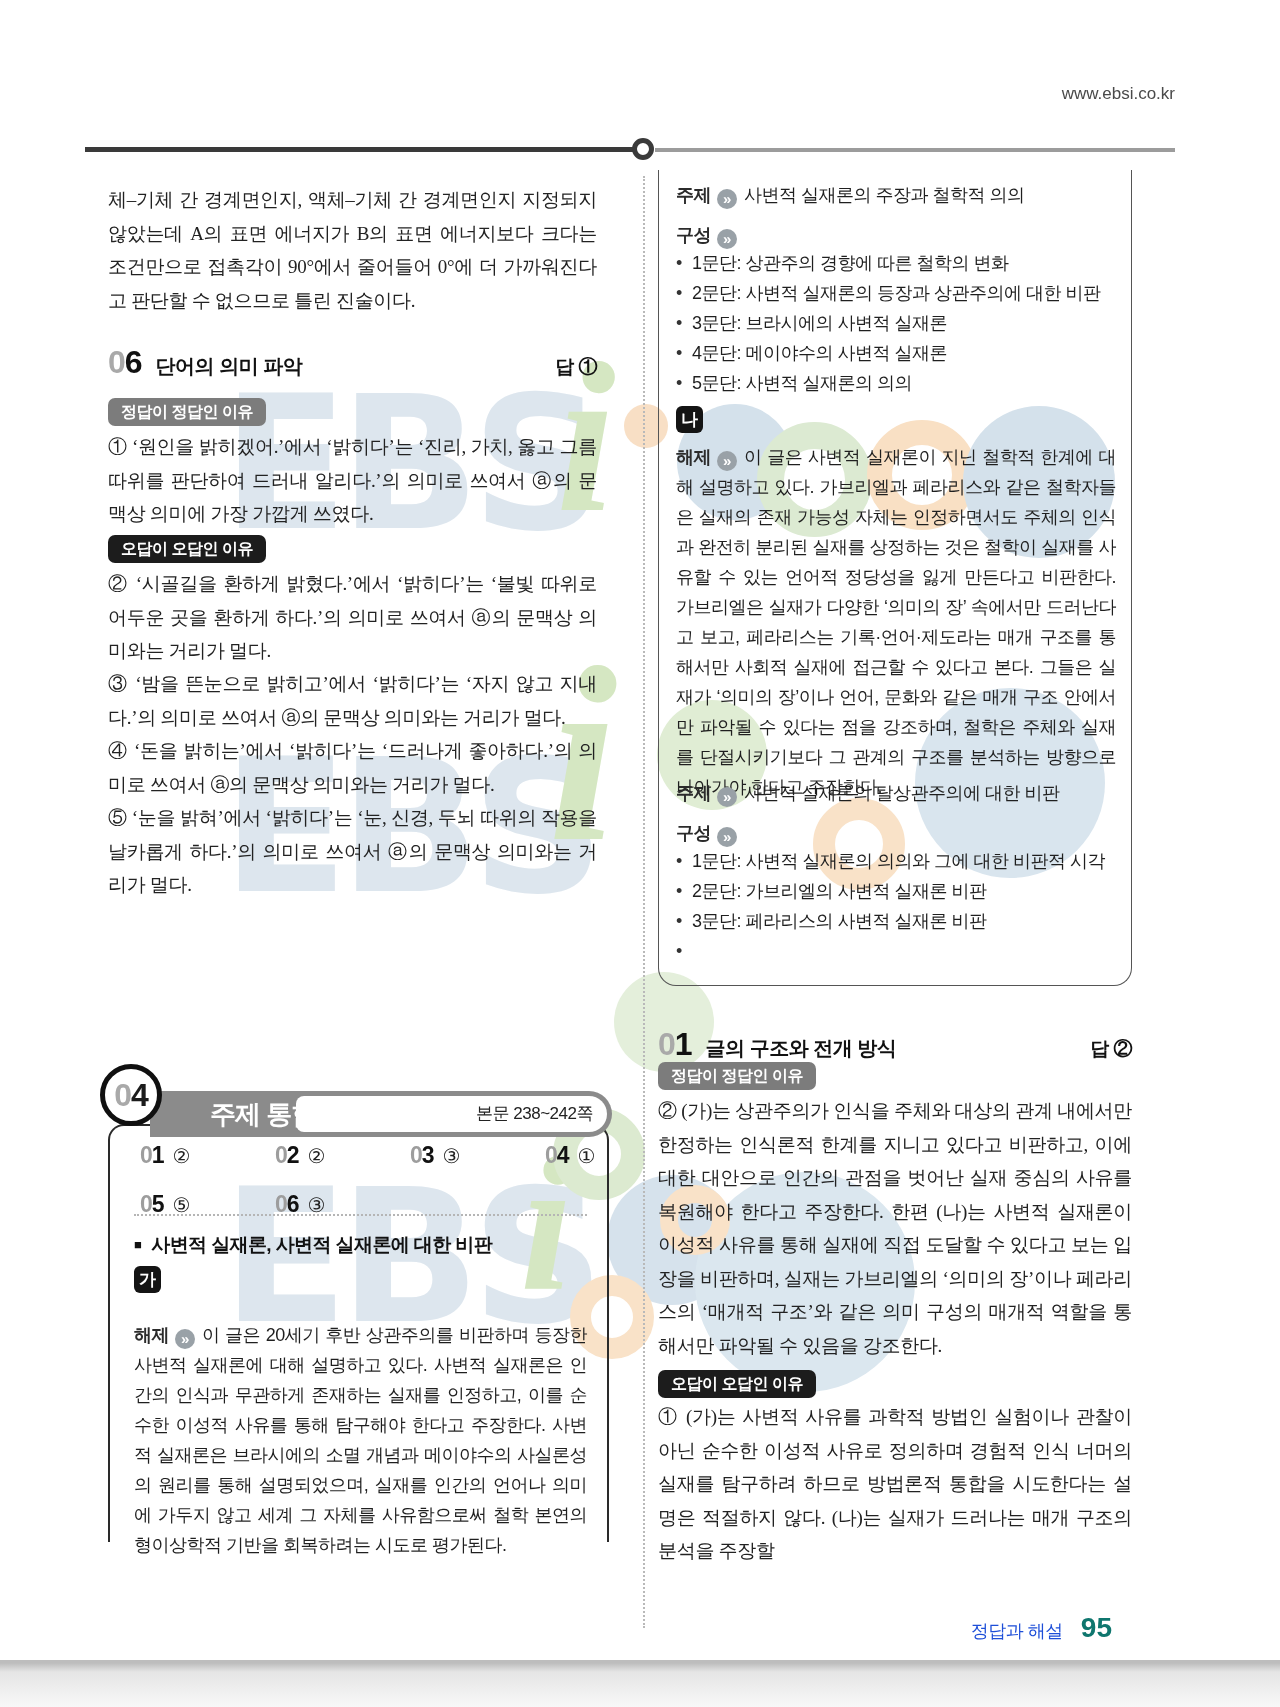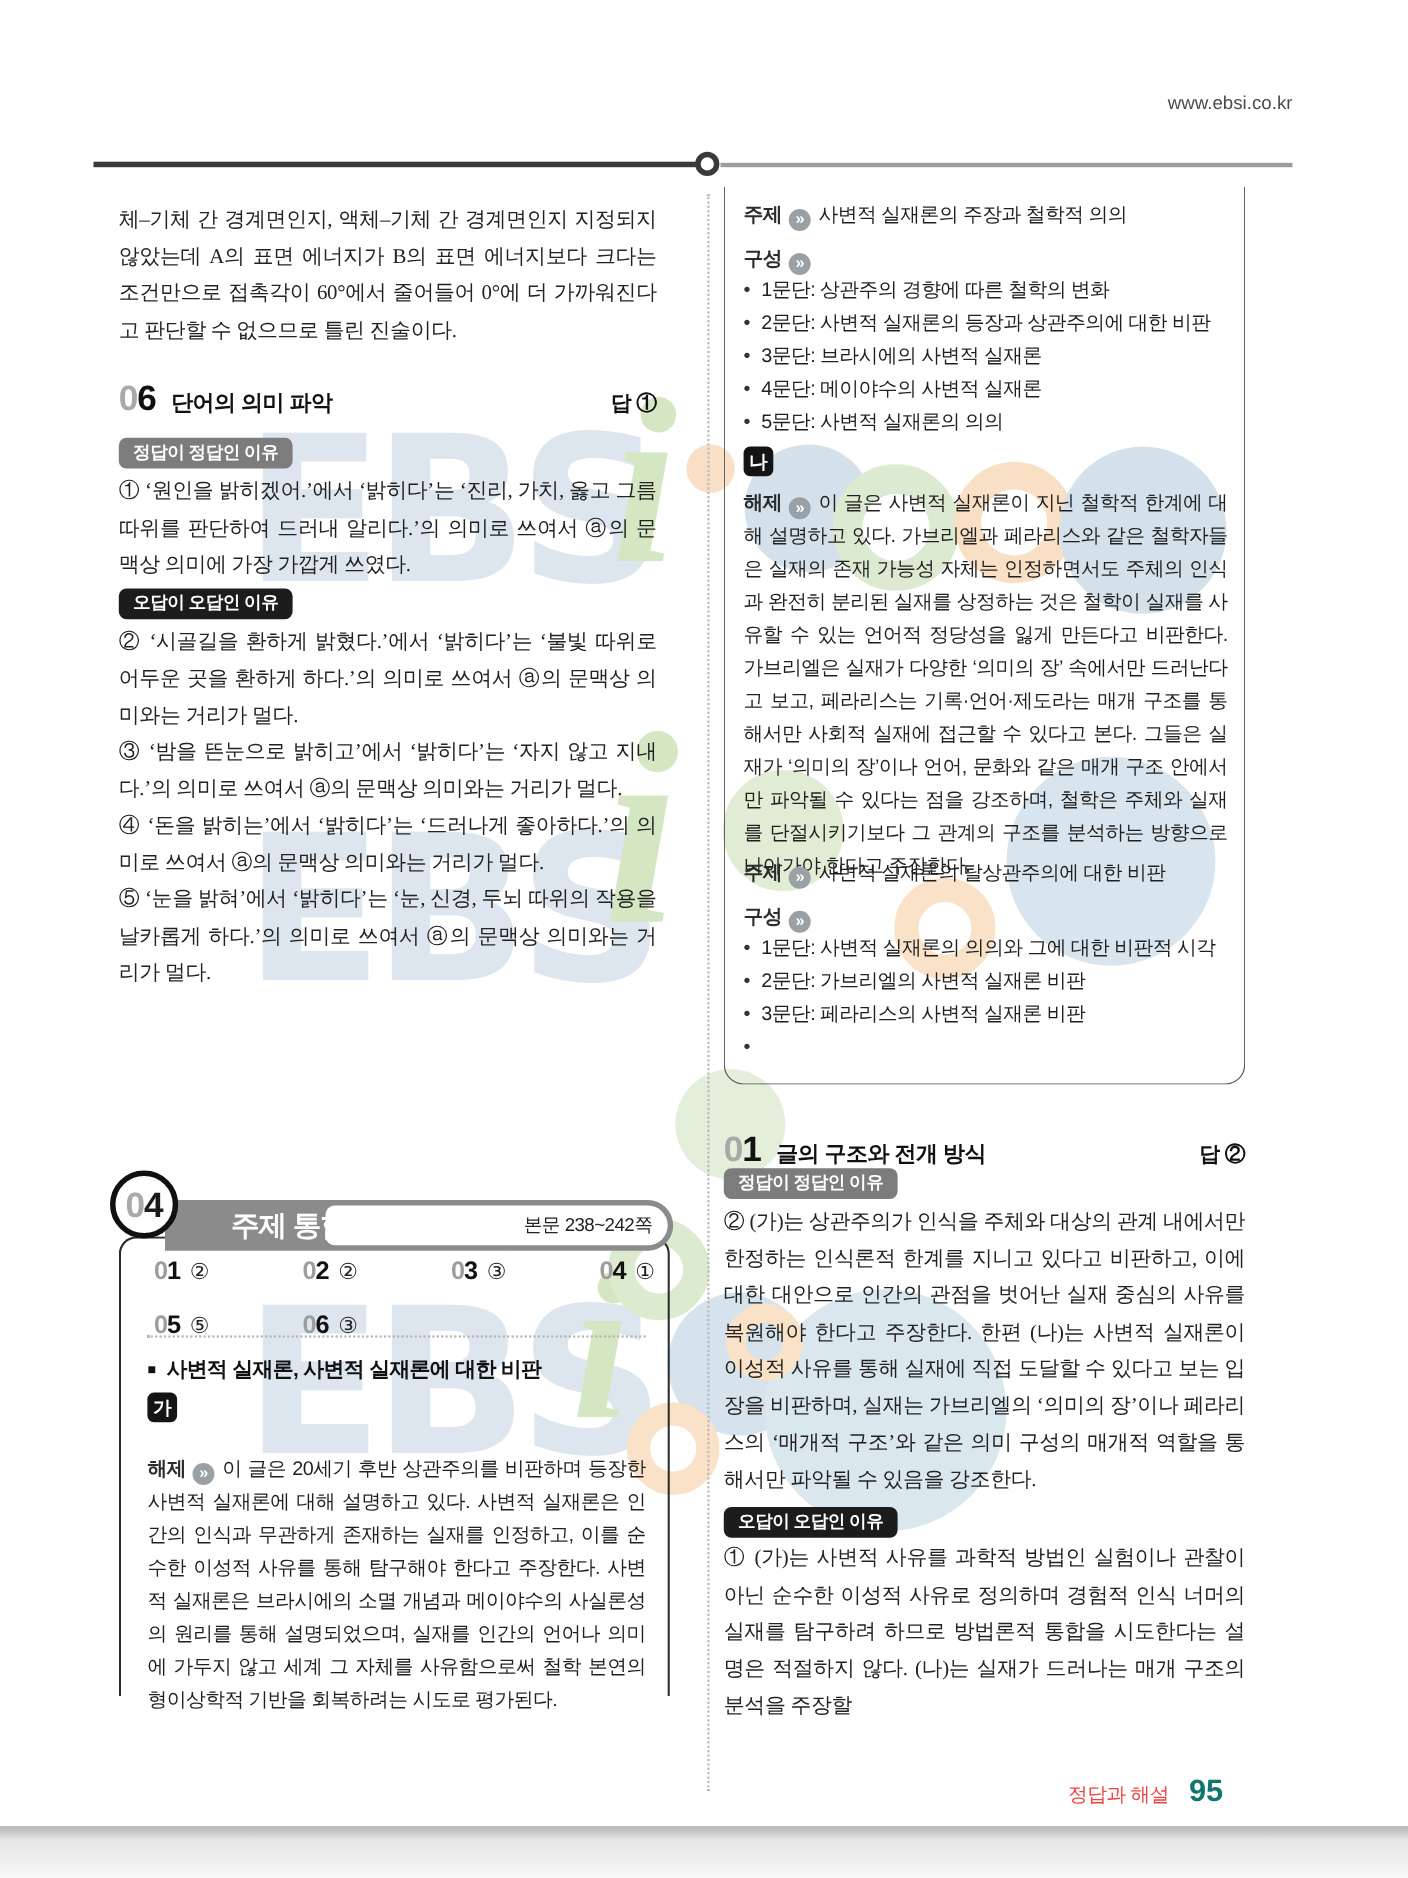--- a/index.html
+++ b/index.html
@@ -71,21 +71,21 @@
   .sq-mark{font-size:13px;margin-right:10px;transform:translateY(-2px);}
   .ga-badge{position:absolute;left:24px;top:140px;}
   .haeje-p{position:absolute;left:24px;top:176px;width:453px;}
   
   .sumbox{position:absolute;left:658px;top:170px;width:474px;height:816px;box-sizing:border-box;
           border:1.8px solid #555;border-top:none;border-radius:0 0 18px 18px;}
   .sumbox .inner{position:absolute;left:17px;right:15px;top:0;bottom:0;}
   .sumline{position:absolute;font-size:18px;line-height:30px;letter-spacing:-0.5px;color:#1f1f1f;}
   
   .footer{position:absolute;top:1572px;right:168px;display:flex;align-items:baseline;}
-  .footer .flabel{font-size:18px;color:#ef4444;letter-spacing:-0.5px;}
+  .footer .flabel{font-size:18px;color:#1d4ed8;letter-spacing:-0.5px;}
   .footer .fpage{font-size:28px;font-weight:800;color:#0f766e;margin-left:18px;margin-top:40px;}
   .bottom-band{position:absolute;left:0;right:0;bottom:0;height:47px;
                background:linear-gradient(180deg,#bdbdbd 0,#bdbdbd 3px,#e5e5e5 12px,#f8f8f8 47px);}
 </style>
 </head>
 <body>
 
 <div class="page">
 
   <div class="wm wm-ebs" style="left:222px;top:372px;">EBS</div>
@@ -109,21 +109,21 @@
   <div class="wm wm-c" style="left:614px;top:972px;width:100px;height:100px;background:#e4efdb;"></div>
   <div class="wm wm-c" style="left:695px;top:1172px;width:220px;height:220px;background:#dbe7ef;"></div>
   <div class="wm wm-c" style="left:660px;top:1185px;width:70px;height:70px;box-sizing:border-box;border:18px solid #f9e2c8;"></div>
 
   <div class="hdr-url">www.ebsi.co.kr</div>
   <div class="div-l"></div>
   <div class="div-r"></div>
   <div class="div-c"></div>
   <div class="col-dot"></div>
 
-  <p class="blk serif-p" style="left:108px;top:183px;width:489px;">체–기체 간 경계면인지, 액체–기체 간 경계면인지 지정되지 않았는데 A의 표면 에너지가 B의 표면 에너지보다 크다는 조건만으로 접촉각이 60°에서 줄어들어 0°에 더 가까워진다고 판단할 수 없으므로 틀린 진술이다.</p>
+  <p class="blk serif-p" style="left:108px;top:183px;width:489px;">체–기체 간 경계면인지, 액체–기체 간 경계면인지 지정되지 않았는데 A의 표면 에너지가 B의 표면 에너지보다 크다는 조건만으로 접촉각이 90°에서 줄어들어 0°에 더 가까워진다고 판단할 수 없으므로 틀린 진술이다.</p>
 
   <div class="blk qhead" style="left:108px;top:344px;width:489px;">
     <span class="qnum"><span class="qzero">0</span><span class="qdigit">6</span></span>
     <span class="qtitle">단어의 의미 파악</span>
     <span class="qans">답 ①</span>
   </div>
 
   <div class="blk badge gray" style="left:108px;top:398px;">정답이 정답인 이유</div>
   <p class="blk serif-p" style="left:108px;top:430px;width:489px;">① ‘원인을 밝히겠어.’에서 ‘밝히다’는 ‘진리, 가치, 옳고 그름 따위를 판단하여 드러내 알리다.’의 의미로 쓰여서 ⓐ의 문맥상 의미에 가장 가깝게 쓰였다.</p>
 

